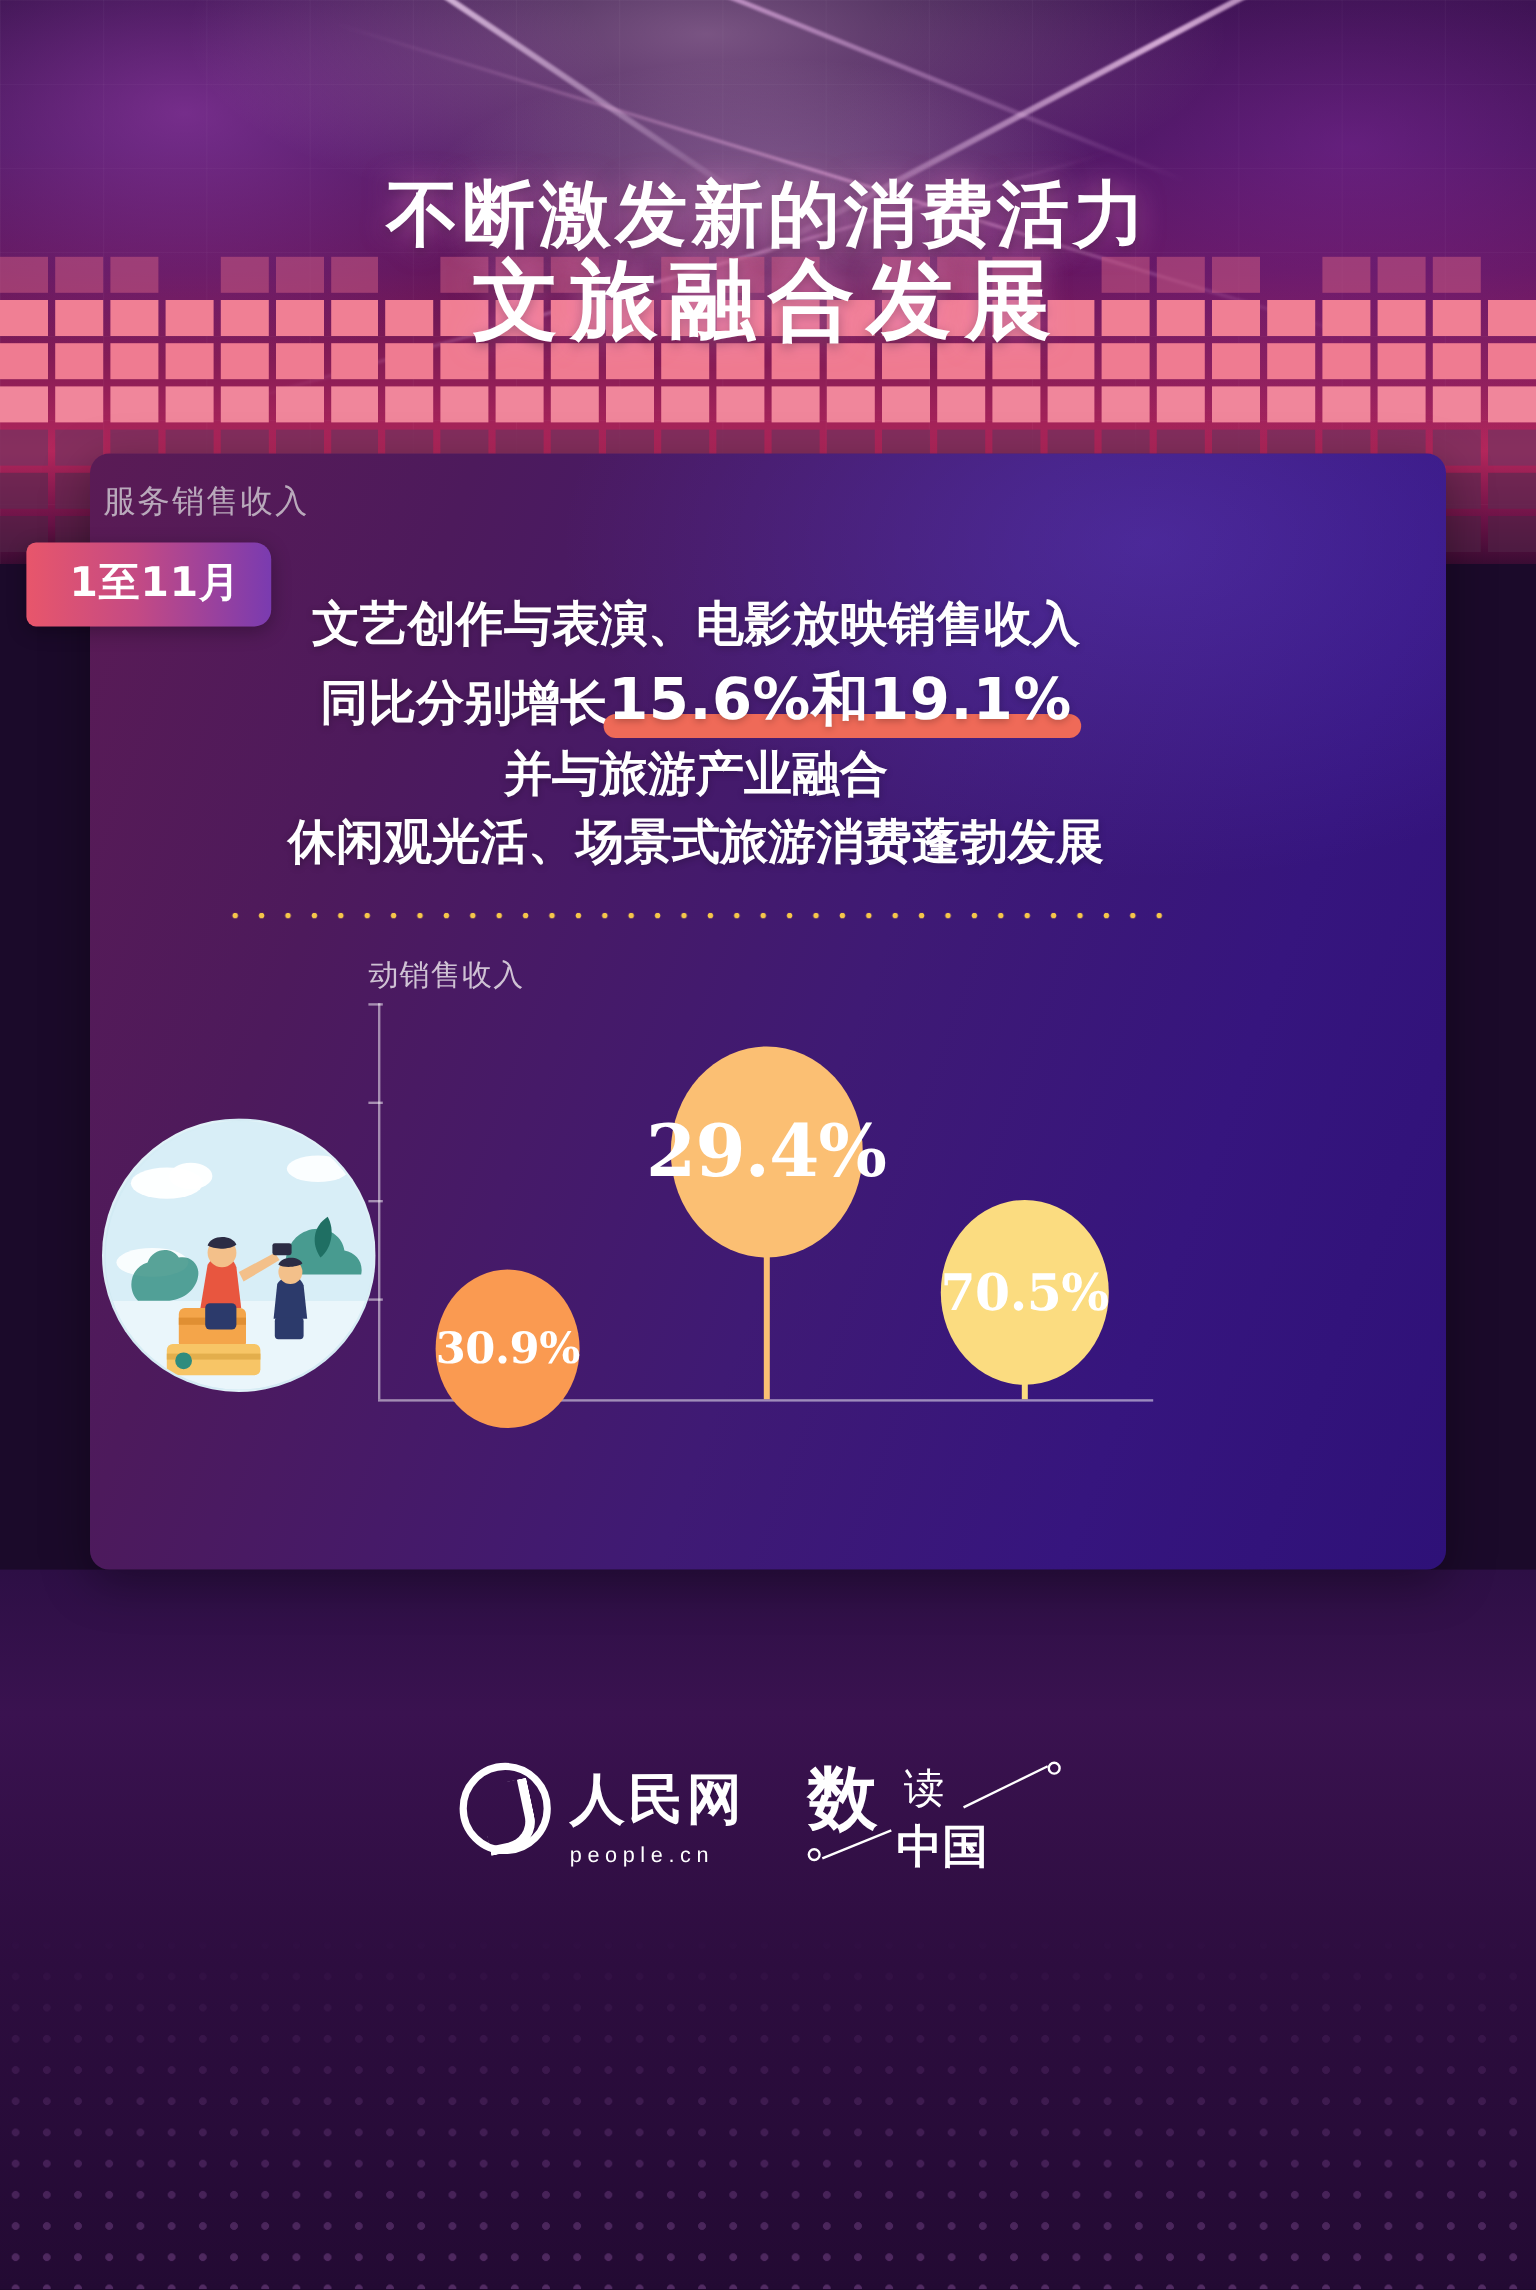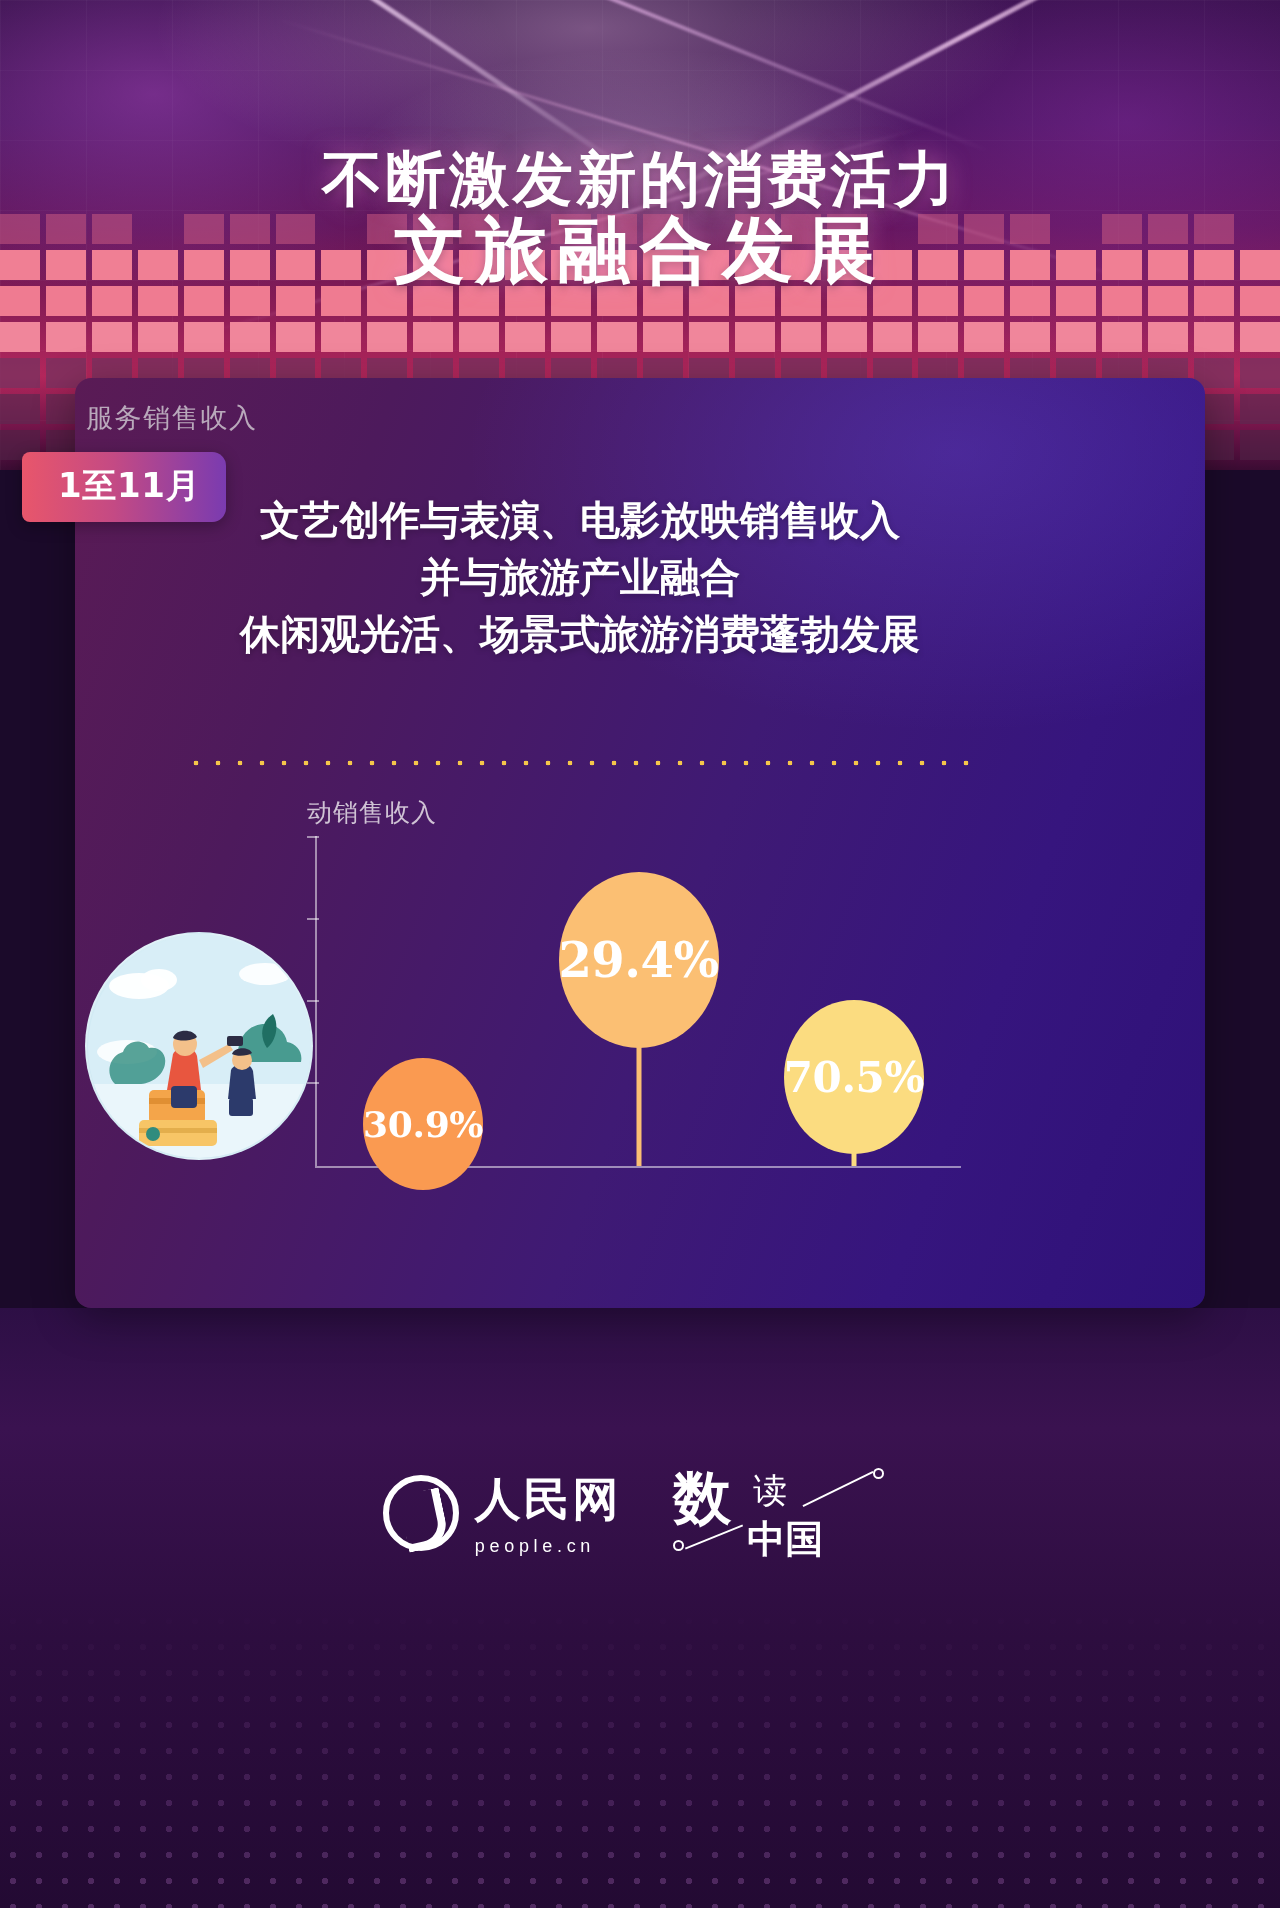--- a/index.html
+++ b/index.html
@@ -151,21 +151,21 @@
   
   .footer { position:absolute; left:0; top:1308px; width:1280px; height:600px; overflow:hidden;
     background:linear-gradient(180deg,#2d0f45 0%, #3a1250 20%, #2d0d3f 55%, #230a33 100%); }
   .footer-dots { position:absolute; left:0; bottom:0; width:1280px; height:300px;
     background-image:radial-gradient(circle, rgba(190,120,210,.30) 0 3px, transparent 3.4px);
     background-size:26px 26px;
     -webkit-mask-image:linear-gradient(180deg, rgba(0,0,0,0), rgba(0,0,0,1));
     mask-image:linear-gradient(180deg, rgba(0,0,0,0), rgba(0,0,0,1)); }
   .brand { position:absolute; left:0; top:150px; width:1280px;
     display:flex; align-items:center; justify-content:center; gap:46px; }
-  .pd-logo { display:flex; align-items:center; gap:16px; }
+  .pd-logo { display:flex; align-items:flex-start; gap:16px; }
   .pd-mark { width:76px; height:76px; border-radius:50%; border:6px solid #fff; position:relative; }
   .pd-mark::after { content:""; position:absolute; left:14px; top:10px; width:34px; height:50px;
     border-right:8px solid #fff; border-bottom:8px solid #fff; border-radius:0 0 26px 0; transform:rotate(-12deg); }
   .pd-text { display:flex; flex-direction:column; }
   .pd-cn { color:#fff; font-size:46px; font-weight:bold; letter-spacing:.06em;
     font-family:"DejaVu Sans","Liberation Sans",sans-serif; }
   .pd-en { color:#fff; font-size:18px; letter-spacing:.26em; margin-top:5px;
     font-family:"Liberation Sans",sans-serif; }
   .su-logo { position:relative; width:230px; height:110px; }
   .su-shu { position:absolute; left:6px; top:2px; color:#fff; font-size:58px; font-weight:bold;
@@ -410,20 +410,21 @@
 
   <div class="card">
     <div class="card-sheen"></div>
   </div>
 
   <div class="invoice-label">服务销售收入</div>
   <div class="badge">1至11月</div>
 
   <div class="statement">
     <div class="st-line l1">文艺创作与表演、电影放映销售收入</div>
+    <div class="st-line l2"><span>同比分别增长</span><span class="hl-wrap"><span class="hl-bar"></span><span class="hl-num">15.6%和19.1%</span></span></div>
     <div class="st-line l3">并与旅游产业融合</div>
     <div class="st-line l4">休闲观光活、场景式旅游消费蓬勃发展</div>
   </div>
 
   <div class="dotted"></div>
 
   <div class="chart">
     <div class="axis-caption">动销售收入</div>
     <div class="y-axis"></div>
     <div class="y-tick" style="top:56px"></div>
@@ -469,21 +470,21 @@
       </svg>
     </div>
 
     <div id="balloons">
         <div class="balloon" style="left: 347.667px; top: 278px; width: 1px; height: 108px;">
           <div class="stick" style="background: rgb(250, 154, 81); top: 110.4px; height: 0px;"></div>
           <div class="bulb" style="width: 120px; height: 132px; background: rgb(250, 154, 81); top: 0px; font-size: 36px;">30.9%</div>
         </div>
         <div class="balloon" style="left: 563px; top: 92px; width: 1px; height: 294px;">
           <div class="stick" style="background: rgb(251, 191, 115); top: 147.2px; height: 146.8px;"></div>
-          <div class="bulb" style="width: 160px; height: 176px; background: rgb(251, 191, 115); top: 0px; font-size: 48px;">29.4%</div>
+          <div class="bulb" style="width: 160px; height: 176px; background: rgb(251, 191, 115); top: 0px; font-size: 60px;">29.4%</div>
         </div>
         <div class="balloon" style="left: 778.333px; top: 220px; width: 1px; height: 166px;">
           <div class="stick" style="background: rgb(251, 220, 128); top: 128.8px; height: 37.2px;"></div>
           <div class="bulb" style="width: 140px; height: 154px; background: rgb(251, 220, 128); top: 0px; font-size: 42px;">70.5%</div>
         </div>
       </div>
 
   </div>
 
   <div class="footer">

